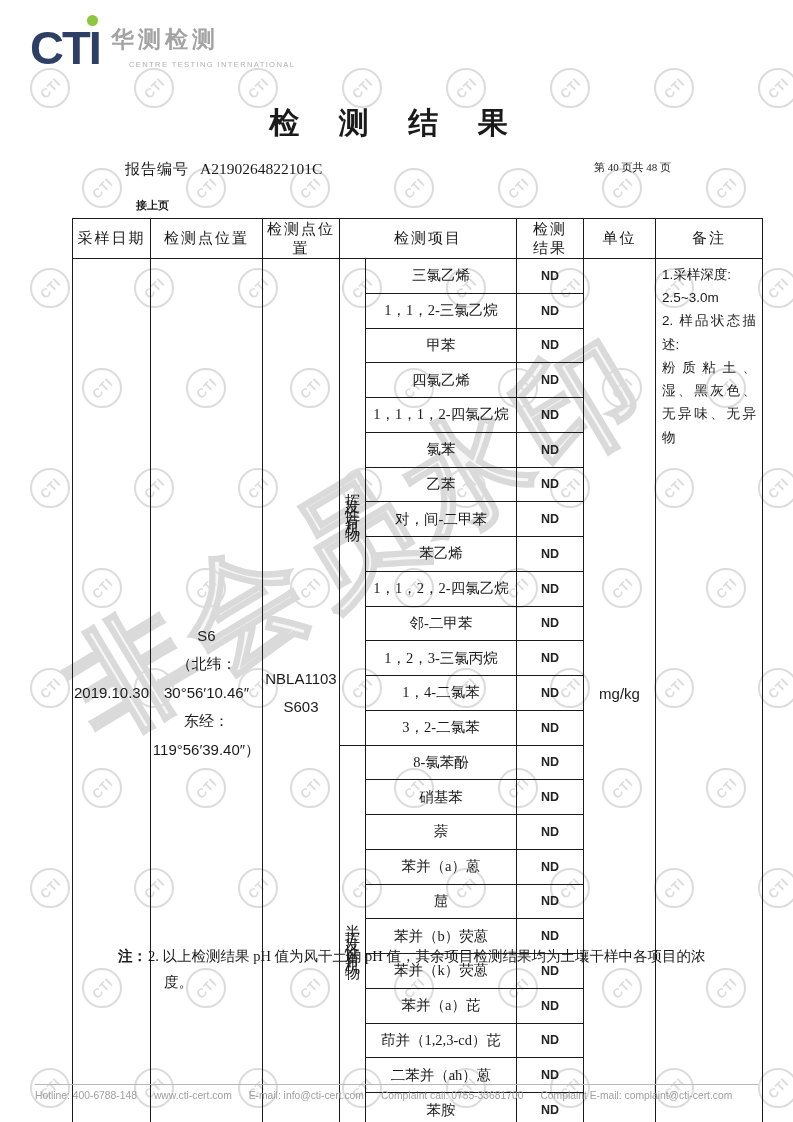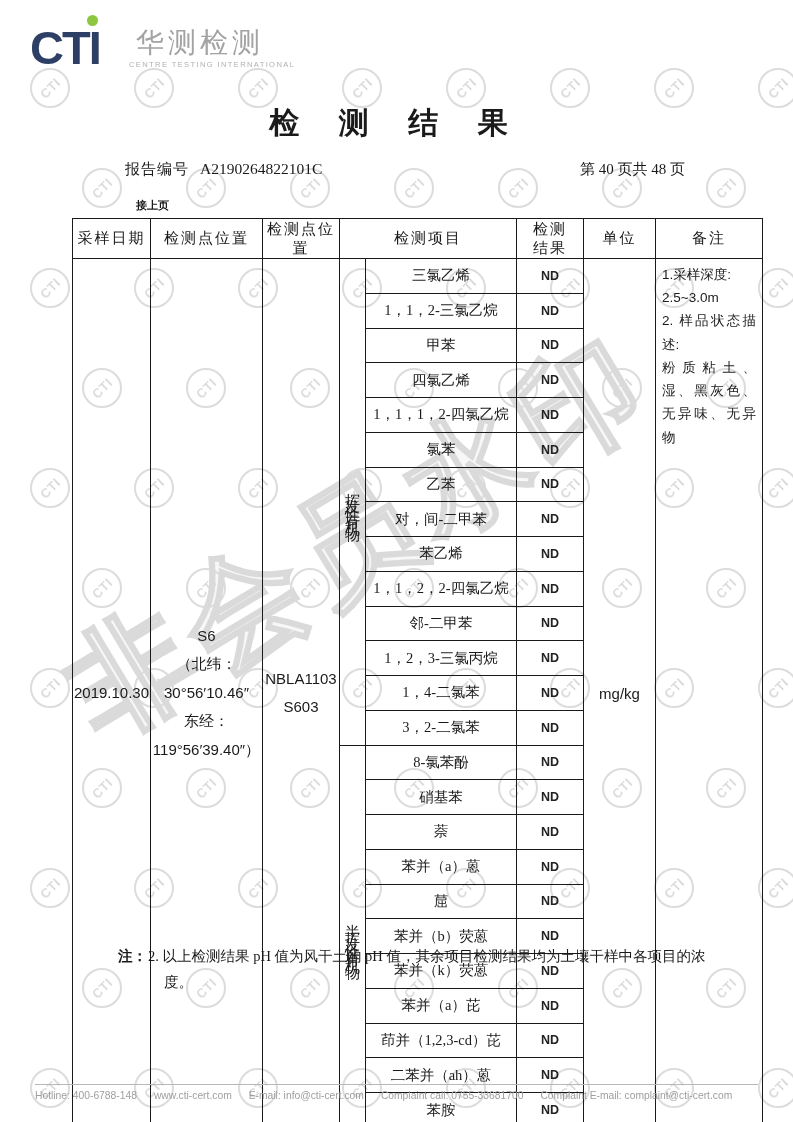--- a/index.html
+++ b/index.html
@@ -32,37 +32,37 @@
   .logo-abbr {
     position:relative; display:inline-block;
     font-family:"Liberation Sans",sans-serif; font-weight:700; font-size:47px;
     line-height:1; color:#2e3f66; letter-spacing:-2px;
   }
   .logo-dot {
     position:absolute; right:2px; top:-9px; width:11px; height:11px;
     border-radius:50%; background:#8dc63f;
   }
   .logo-cn {
-    position:absolute; left:136px; top:24px;
-    font-family:"Liberation Sans",sans-serif; font-weight:400; font-size:28px;
+    position:absolute; left:111px; top:24px;
+    font-family:"Liberation Sans",sans-serif; font-weight:700; font-size:23px;
     color:#a3a3a3; letter-spacing:4px; white-space:nowrap;
   }
   .logo-en {
     position:absolute; left:129px; top:60px;
     font-family:"Liberation Sans",sans-serif; font-size:7.6px; color:#b0b0b0;
     letter-spacing:1.35px; white-space:nowrap;
   }
   .doc-title {
     position:absolute; left:0; right:16px; top:103px; text-align:center;
     font-size:30px; font-weight:600; letter-spacing:16px; text-indent:16px;
   }
   .report-line { position:absolute; left:0; right:0; top:160px; height:22px; font-size:15px; }
   .report-label { position:absolute; left:125px; letter-spacing:1px; }
   .report-number { position:absolute; left:200px; font-size:15.5px; }
-  .page-info { position:absolute; right:108px; font-size:15px;margin-left:32px; }
+  .page-info { position:absolute; right:122px; font-size:11px;margin-left:32px; }
   .continued { position:absolute; left:136px; top:198px; font-size:11px; font-weight:700; }
   
   table#results {
     position:absolute; left:72px; top:218px; width:690px; height:910px;
     border-collapse:collapse; table-layout:fixed;
   }
   #results td, #results th { border:1.5px solid #1a1a1a; text-align:center; vertical-align:middle; padding:0; }
   #results th {
     height:40px; font-size:15px; font-weight:400; letter-spacing:2px; white-space:pre-line; line-height:1.25;
   }

